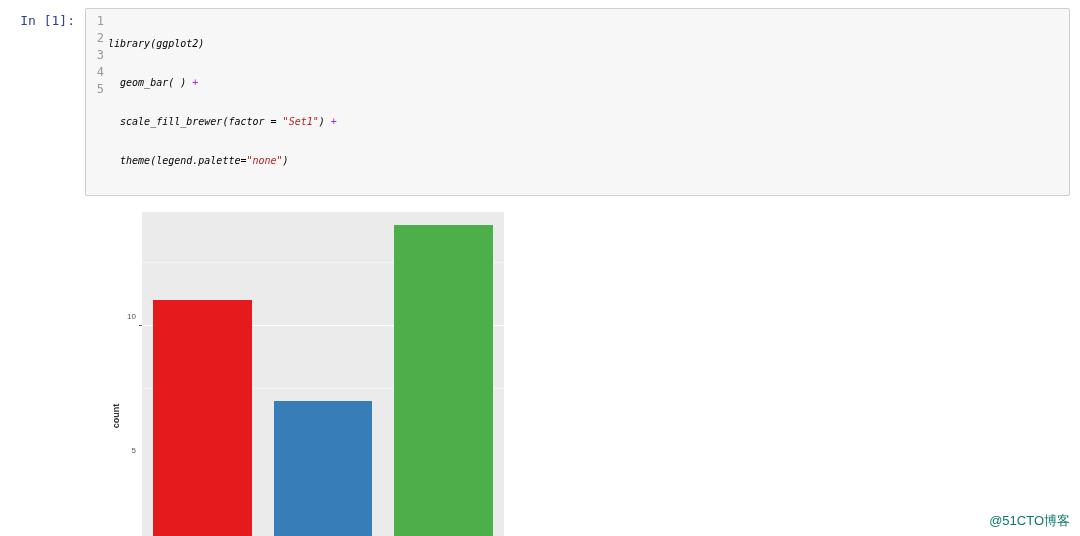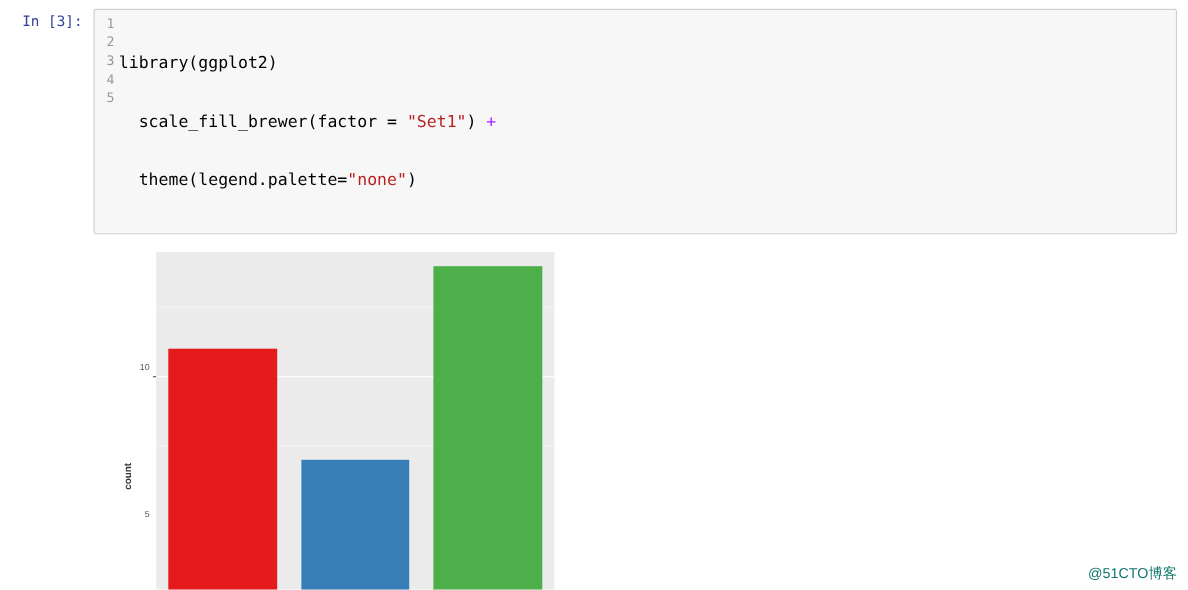--- a/index.html
+++ b/index.html
@@ -39,23 +39,24 @@
       flex-shrink: 0;
       text-align: right;
       color: #999;
       font-family: monospace;
       font-size: 12px;
       padding-right: 4px;
     }
     .gutter div { line-height: 17px; }
     .code {
       font-family: monospace;
-      font-size: 15px;
+      font-size: 10px;
       color: #000;
       white-space: pre;
+      font-style: italic;
     }
     .code .line { line-height: 17px; }
     .c-str { color: #BA2121; }
     .c-op  { color: #AA22FF; }
     .output-area {
       padding-left: 90px;
       padding-top: 10px;
     }
     .chart {
       width: 420px;
@@ -110,31 +111,32 @@
       bottom: 6px;
       color: #0f766e;
       font-size: 13px;
       font-family: sans-serif;
     }
   </style>
 </head>
 <body>
 
 <div class="cell">
-  <div class="prompt">In  [3]:</div>
+  <div class="prompt">In  [1]:</div>
   <div class="code-block">
     <div class="gutter">
       <div>1</div>
       <div>2</div>
       <div>3</div>
       <div>4</div>
       <div>5</div>
     </div>
     <div class="code">
       <div class="line"><span>library(ggplot2)</span></div>
+      <div class="line"><span>  geom_bar( ) </span><span class="c-op">+</span></div>
       <div class="line"><span>  scale_fill_brewer(factor = </span><span class="c-str">"Set1"</span><span>) </span><span class="c-op">+</span></div>
       <div class="line"><span>  theme(legend.palette=</span><span class="c-str">"none"</span><span>)</span></div>
     </div>
   </div>
 </div>
 
 <div class="output-area">
   <div class="chart">
     <div class="panel" id="panel">
         <div class="gridline-h" style="top: 113.4px;"></div>

